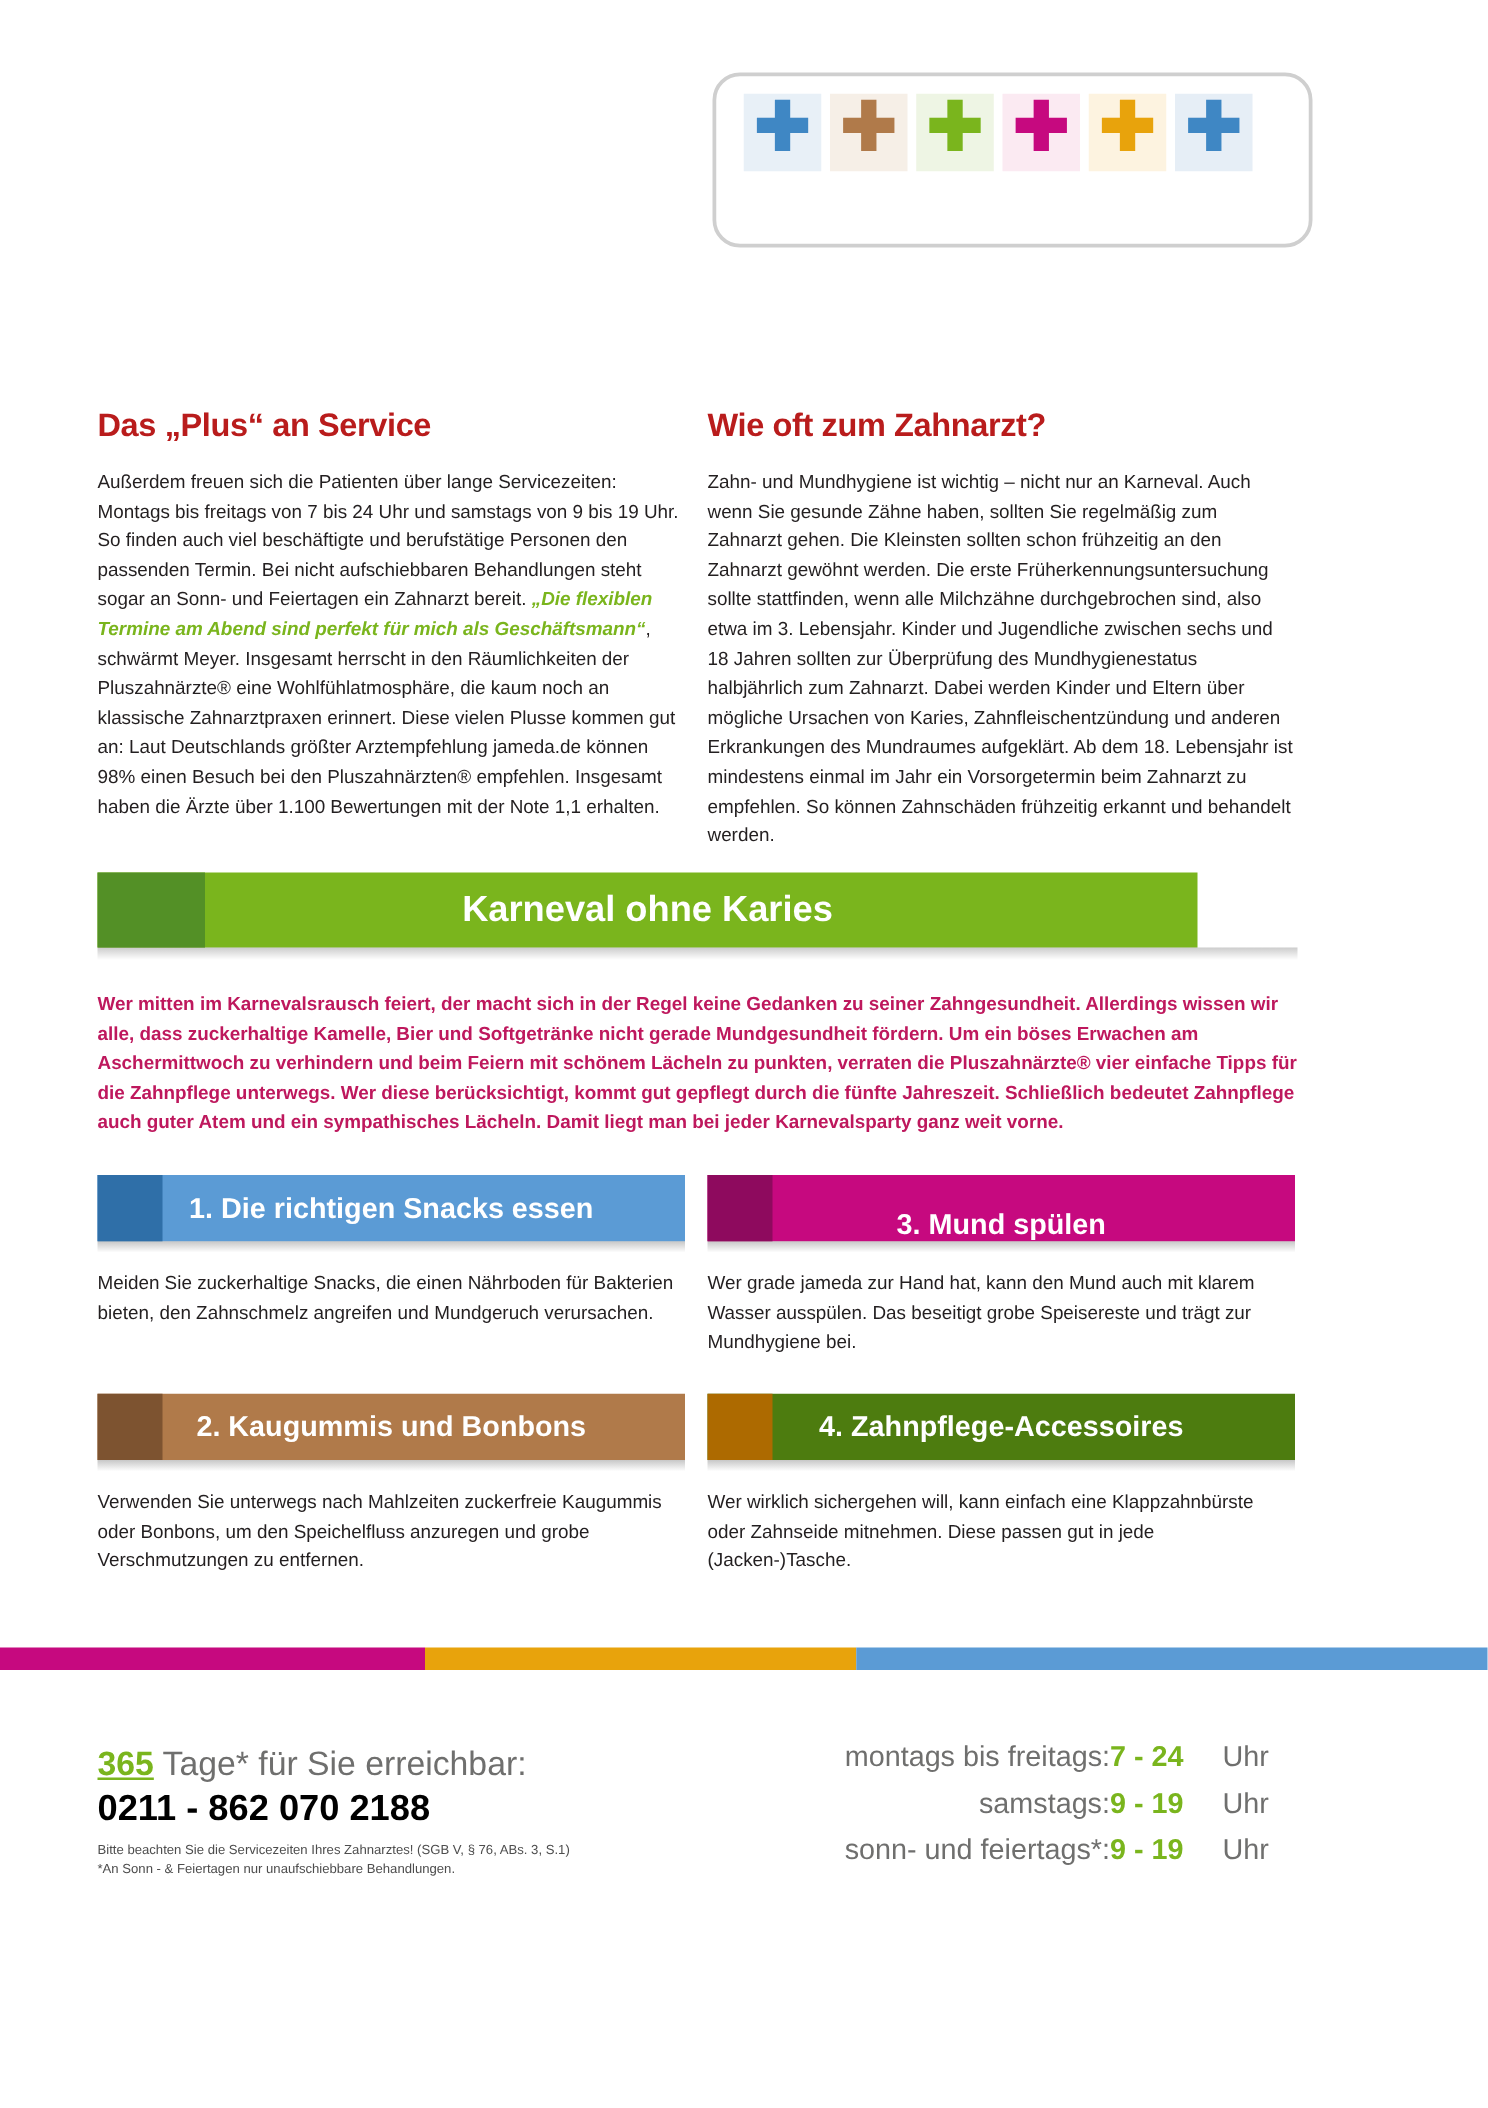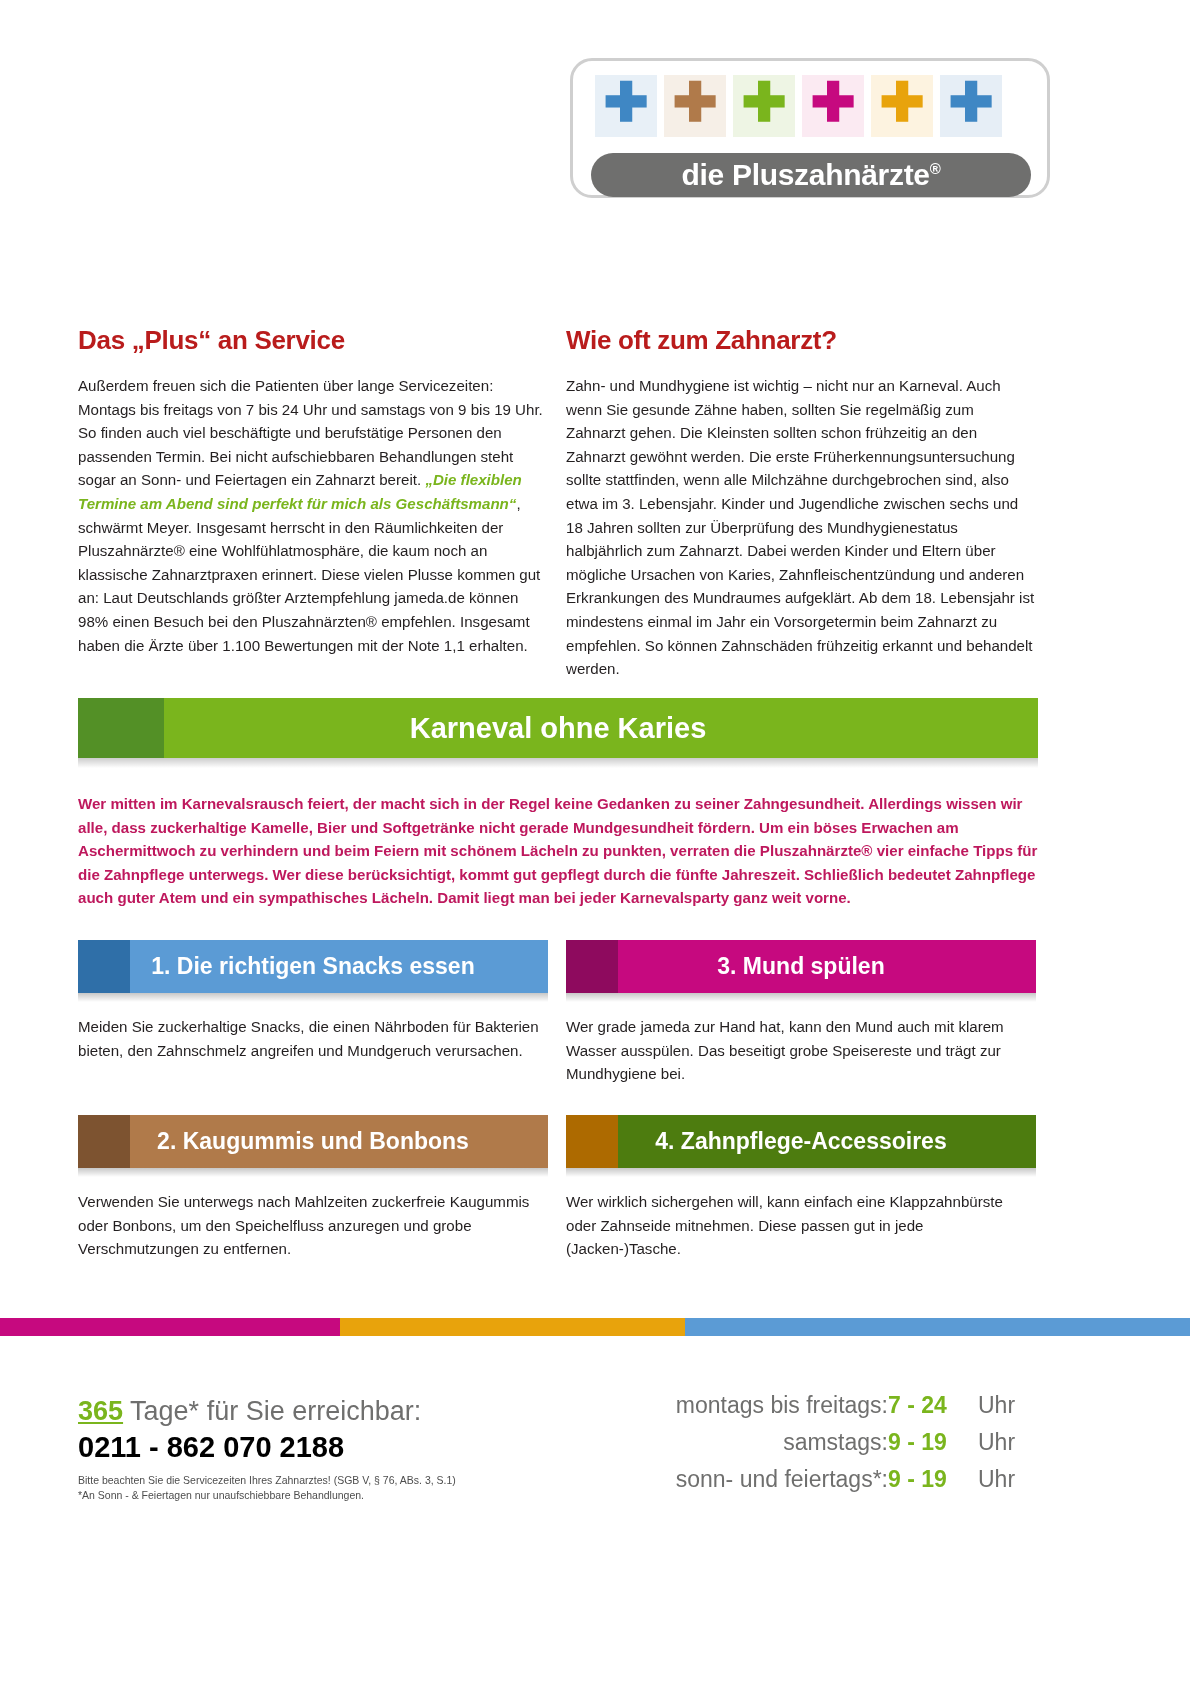--- a/index.html
+++ b/index.html
@@ -57,21 +57,21 @@
   .col p {
     margin:0;
     font-size:15.1px; line-height:23.6px; color:#231f20;
     text-align:left;
   }
   .hl { color:#7ab51d; font-weight:700; font-style:italic; }
 
   
   .banner {
     position:absolute; left:78px; top:698px;
-    width:960px; height:60px;
+    width:880px; height:60px;
     background:#7ab51d;
     display:flex; align-items:center; justify-content:center;
   }
   .banner .shade {
     position:absolute; left:0; top:0; width:86px; height:60px;
     background:#539026;
   }
   .banner .title {
     position:relative;
     color:#ffffff; font-size:29px; font-weight:700;
@@ -151,23 +151,20 @@
     <div class="tile" style="background: rgb(251, 234, 242); color: rgb(198, 9, 127);">
         <span>✚</span>
       </div>
     <div class="tile" style="background: rgb(253, 243, 224); color: rgb(232, 163, 12);">
         <span>✚</span>
       </div>
     <div class="tile" style="background: rgb(230, 238, 246); color: rgb(63, 135, 196);">
         <span>✚</span>
       </div>
   </div>
-  <div class="logo-bar">
-    <div class="txt"><span>die Pluszahnärzte</span><span class="reg">®</span></div>
-  </div>
 </div>
 
 <div class="col col-left">
   <h2>Das „Plus“ an Service</h2>
   <p><span>Außerdem freuen sich die Patienten über lange Servicezeiten: Montags bis freitags von 7 bis 24 Uhr und samstags von 9 bis 19 Uhr. So finden auch viel beschäftigte und berufstätige Personen den passenden Termin. Bei nicht aufschiebbaren Behandlungen steht sogar an Sonn- und Feiertagen ein Zahnarzt bereit. </span><span class="hl">„Die flexiblen Termine am Abend sind perfekt für mich als Geschäftsmann“</span><span>, schwärmt Meyer. Insgesamt herrscht in den Räumlichkeiten der Pluszahnärzte® eine Wohlfühlatmosphäre, die kaum noch an klassische Zahnarztpraxen erinnert. Diese vielen Plusse kommen gut an: Laut Deutschlands größter Arztempfehlung jameda.de können 98% einen Besuch bei den Pluszahnärzten® empfehlen. Insgesamt haben die Ärzte über 1.100 Bewertungen mit der Note 1,1 erhalten.</span></p>
 </div>
 
 <div class="col col-right">
   <h2>Wie oft zum Zahnarzt?</h2>
   <p>Zahn- und Mundhygiene ist wichtig – nicht nur an Karneval. Auch wenn Sie gesunde Zähne haben, sollten Sie regelmäßig zum Zahnarzt gehen. Die Kleinsten sollten schon frühzeitig an den Zahnarzt gewöhnt werden. Die erste Früherkennungsuntersuchung sollte stattfinden, wenn alle Milchzähne durchgebrochen sind, also etwa im 3. Lebensjahr. Kinder und Jugendliche zwischen sechs und 18 Jahren sollten zur Überprüfung des Mundhygienestatus halbjährlich zum Zahnarzt. Dabei werden Kinder und Eltern über mögliche Ursachen von Karies, Zahnfleischentzündung und anderen Erkrankungen des Mundraumes aufgeklärt. Ab dem 18. Lebensjahr ist mindestens einmal im Jahr ein Vorsorgetermin beim Zahnarzt zu empfehlen. So können Zahnschäden frühzeitig erkannt und behandelt werden.</p>
@@ -184,21 +181,21 @@
 <div class="tip tip1">
   <div class="tip-head" style="background: rgb(91, 155, 213);">
     <div class="notch" style="background: rgb(47, 111, 168);"></div>
     <div class="label">1. Die richtigen Snacks essen</div>
   </div>
   <div class="tip-shadow"></div>
   <div class="tip-body">Meiden Sie zuckerhaltige Snacks, die einen Nährboden für Bakterien bieten, den Zahnschmelz angreifen und Mundgeruch verursachen.</div>
 </div>
 
 <div class="tip tip2">
-  <div class="tip-head" style="background: rgb(198, 9, 127);">
+  <div class="tip-head" style="background: rgb(198, 9, 127); align-items: flex-end;">
     <div class="notch" style="background: rgb(142, 10, 94);"></div>
     <div class="label">3. Mund spülen</div>
   </div>
   <div class="tip-shadow"></div>
   <div class="tip-body">Wer grade jameda zur Hand hat, kann den Mund auch mit klarem Wasser ausspülen. Das beseitigt grobe Speisereste und trägt zur Mundhygiene bei.</div>
 </div>
 
 <div class="tip tip3">
   <div class="tip-head" style="background: rgb(176, 122, 74);">
     <div class="notch" style="background: rgb(125, 83, 48);"></div>

